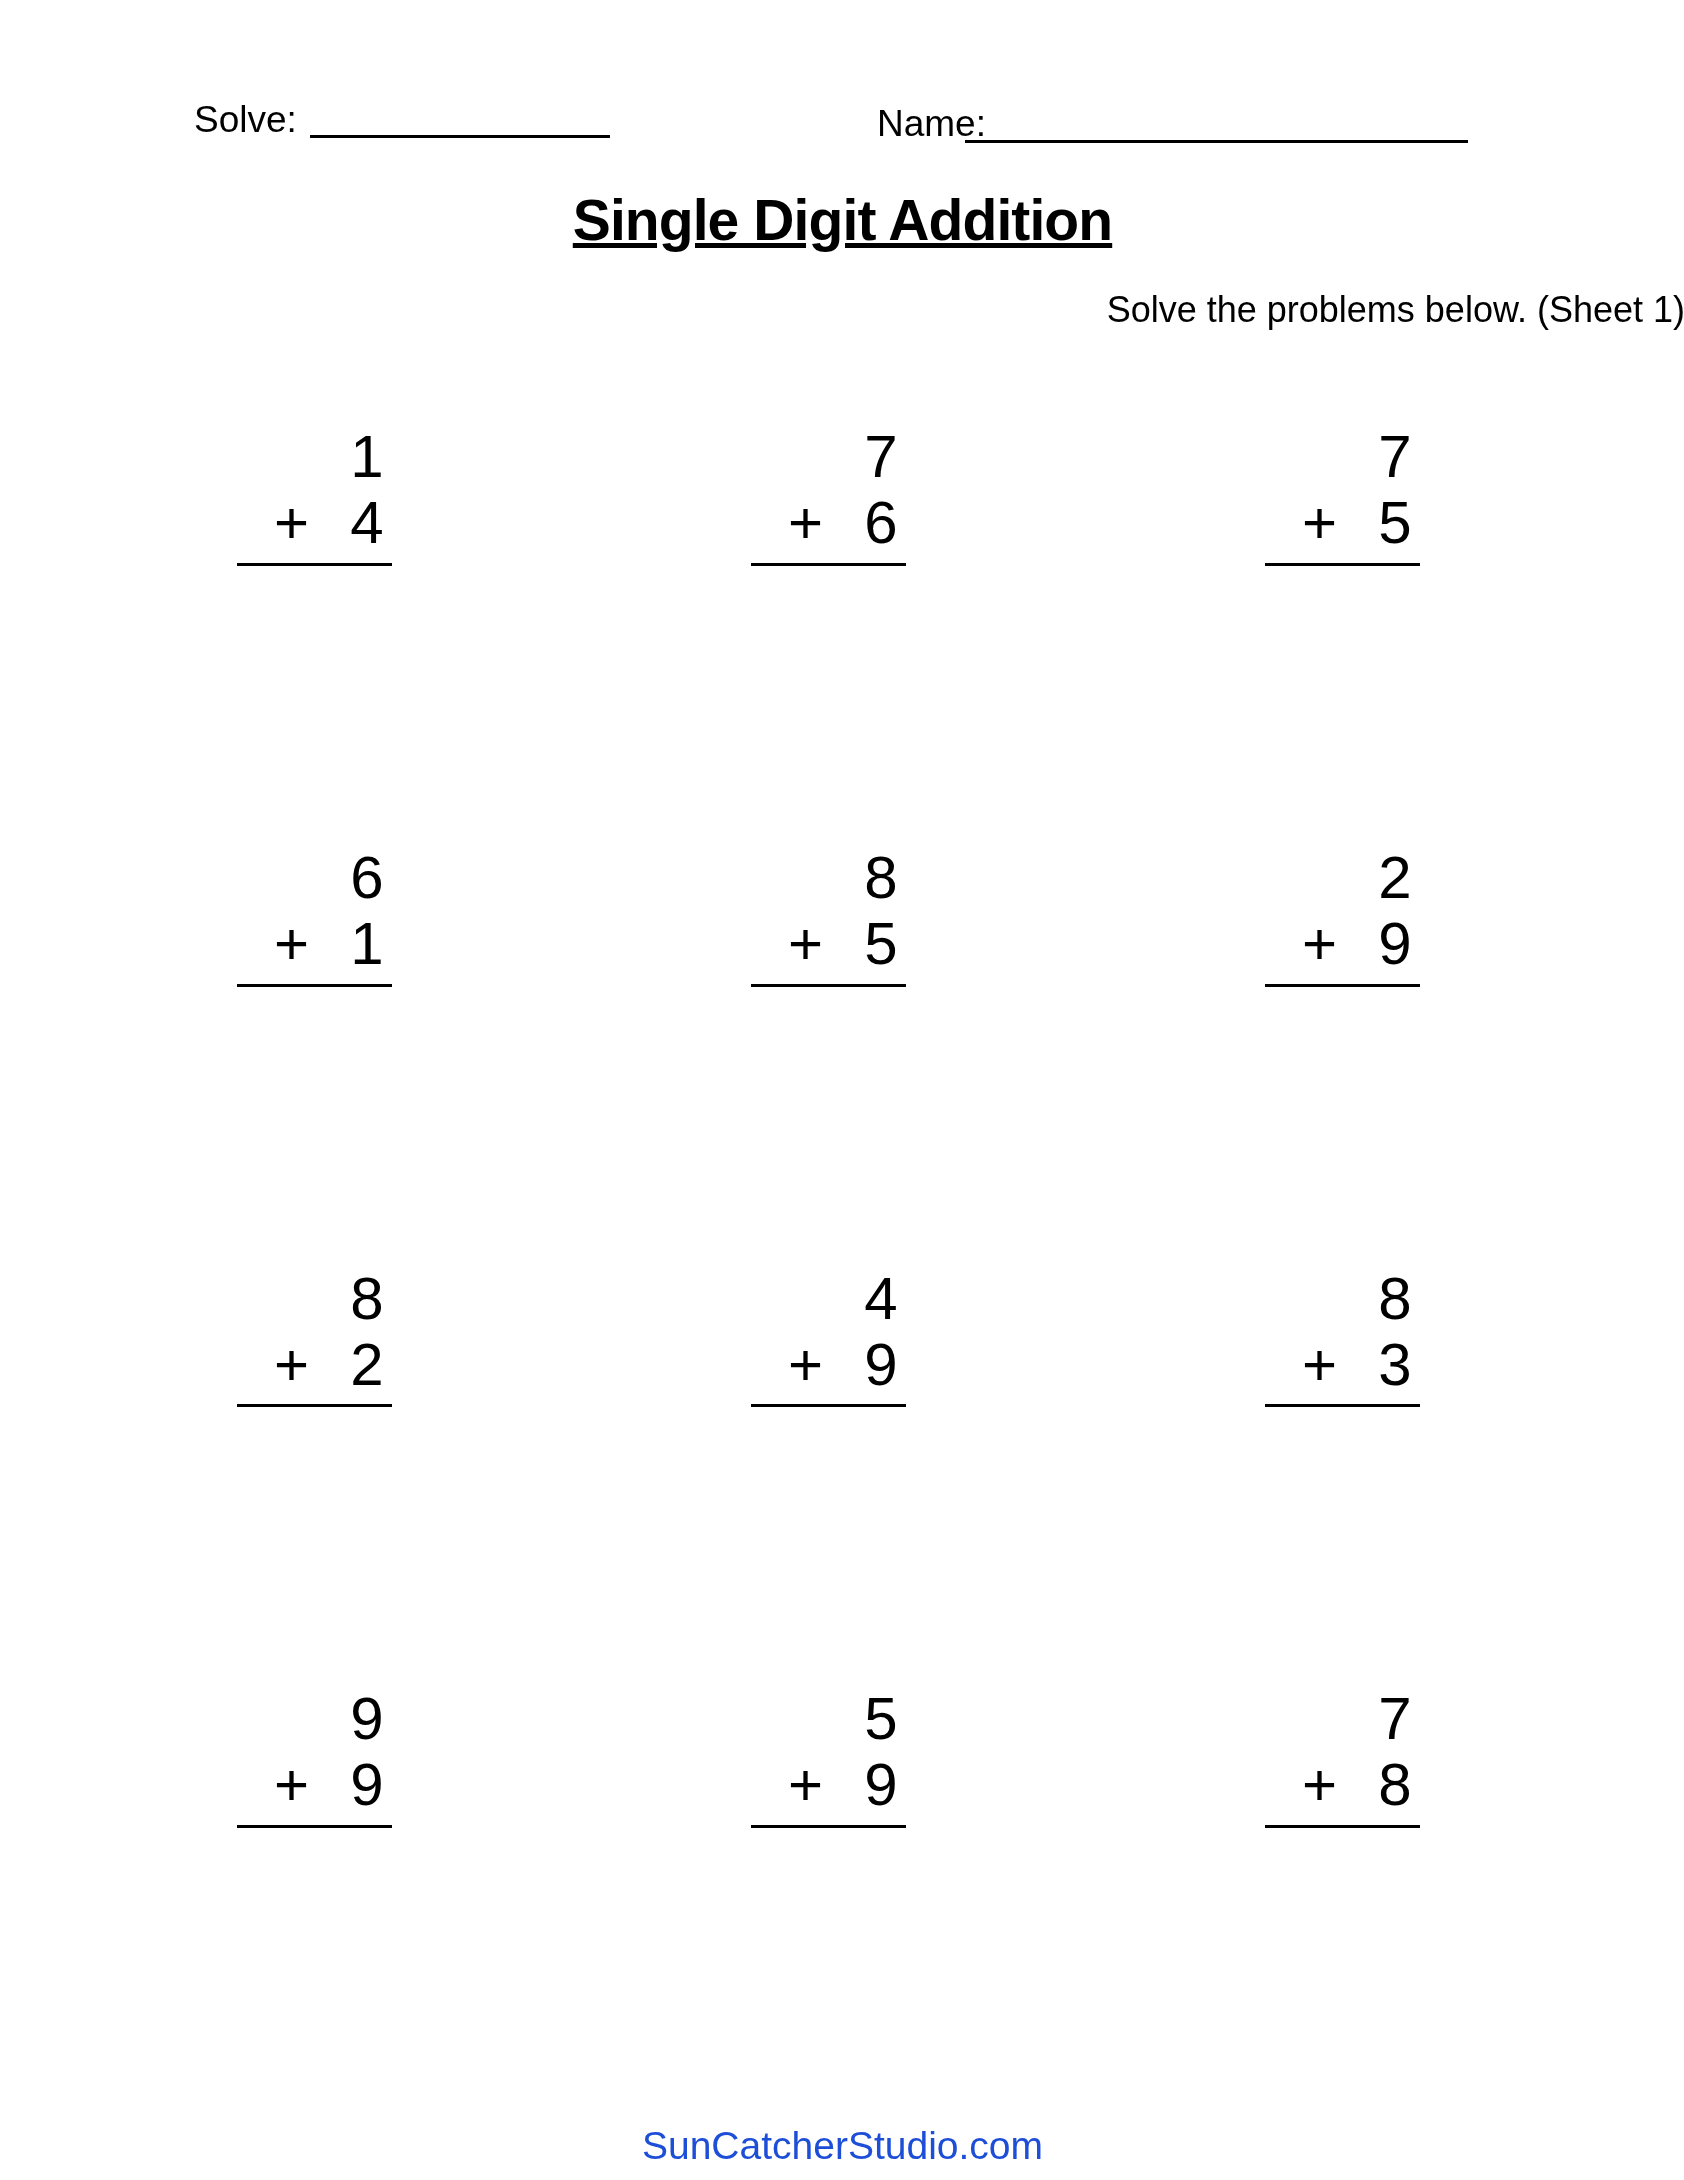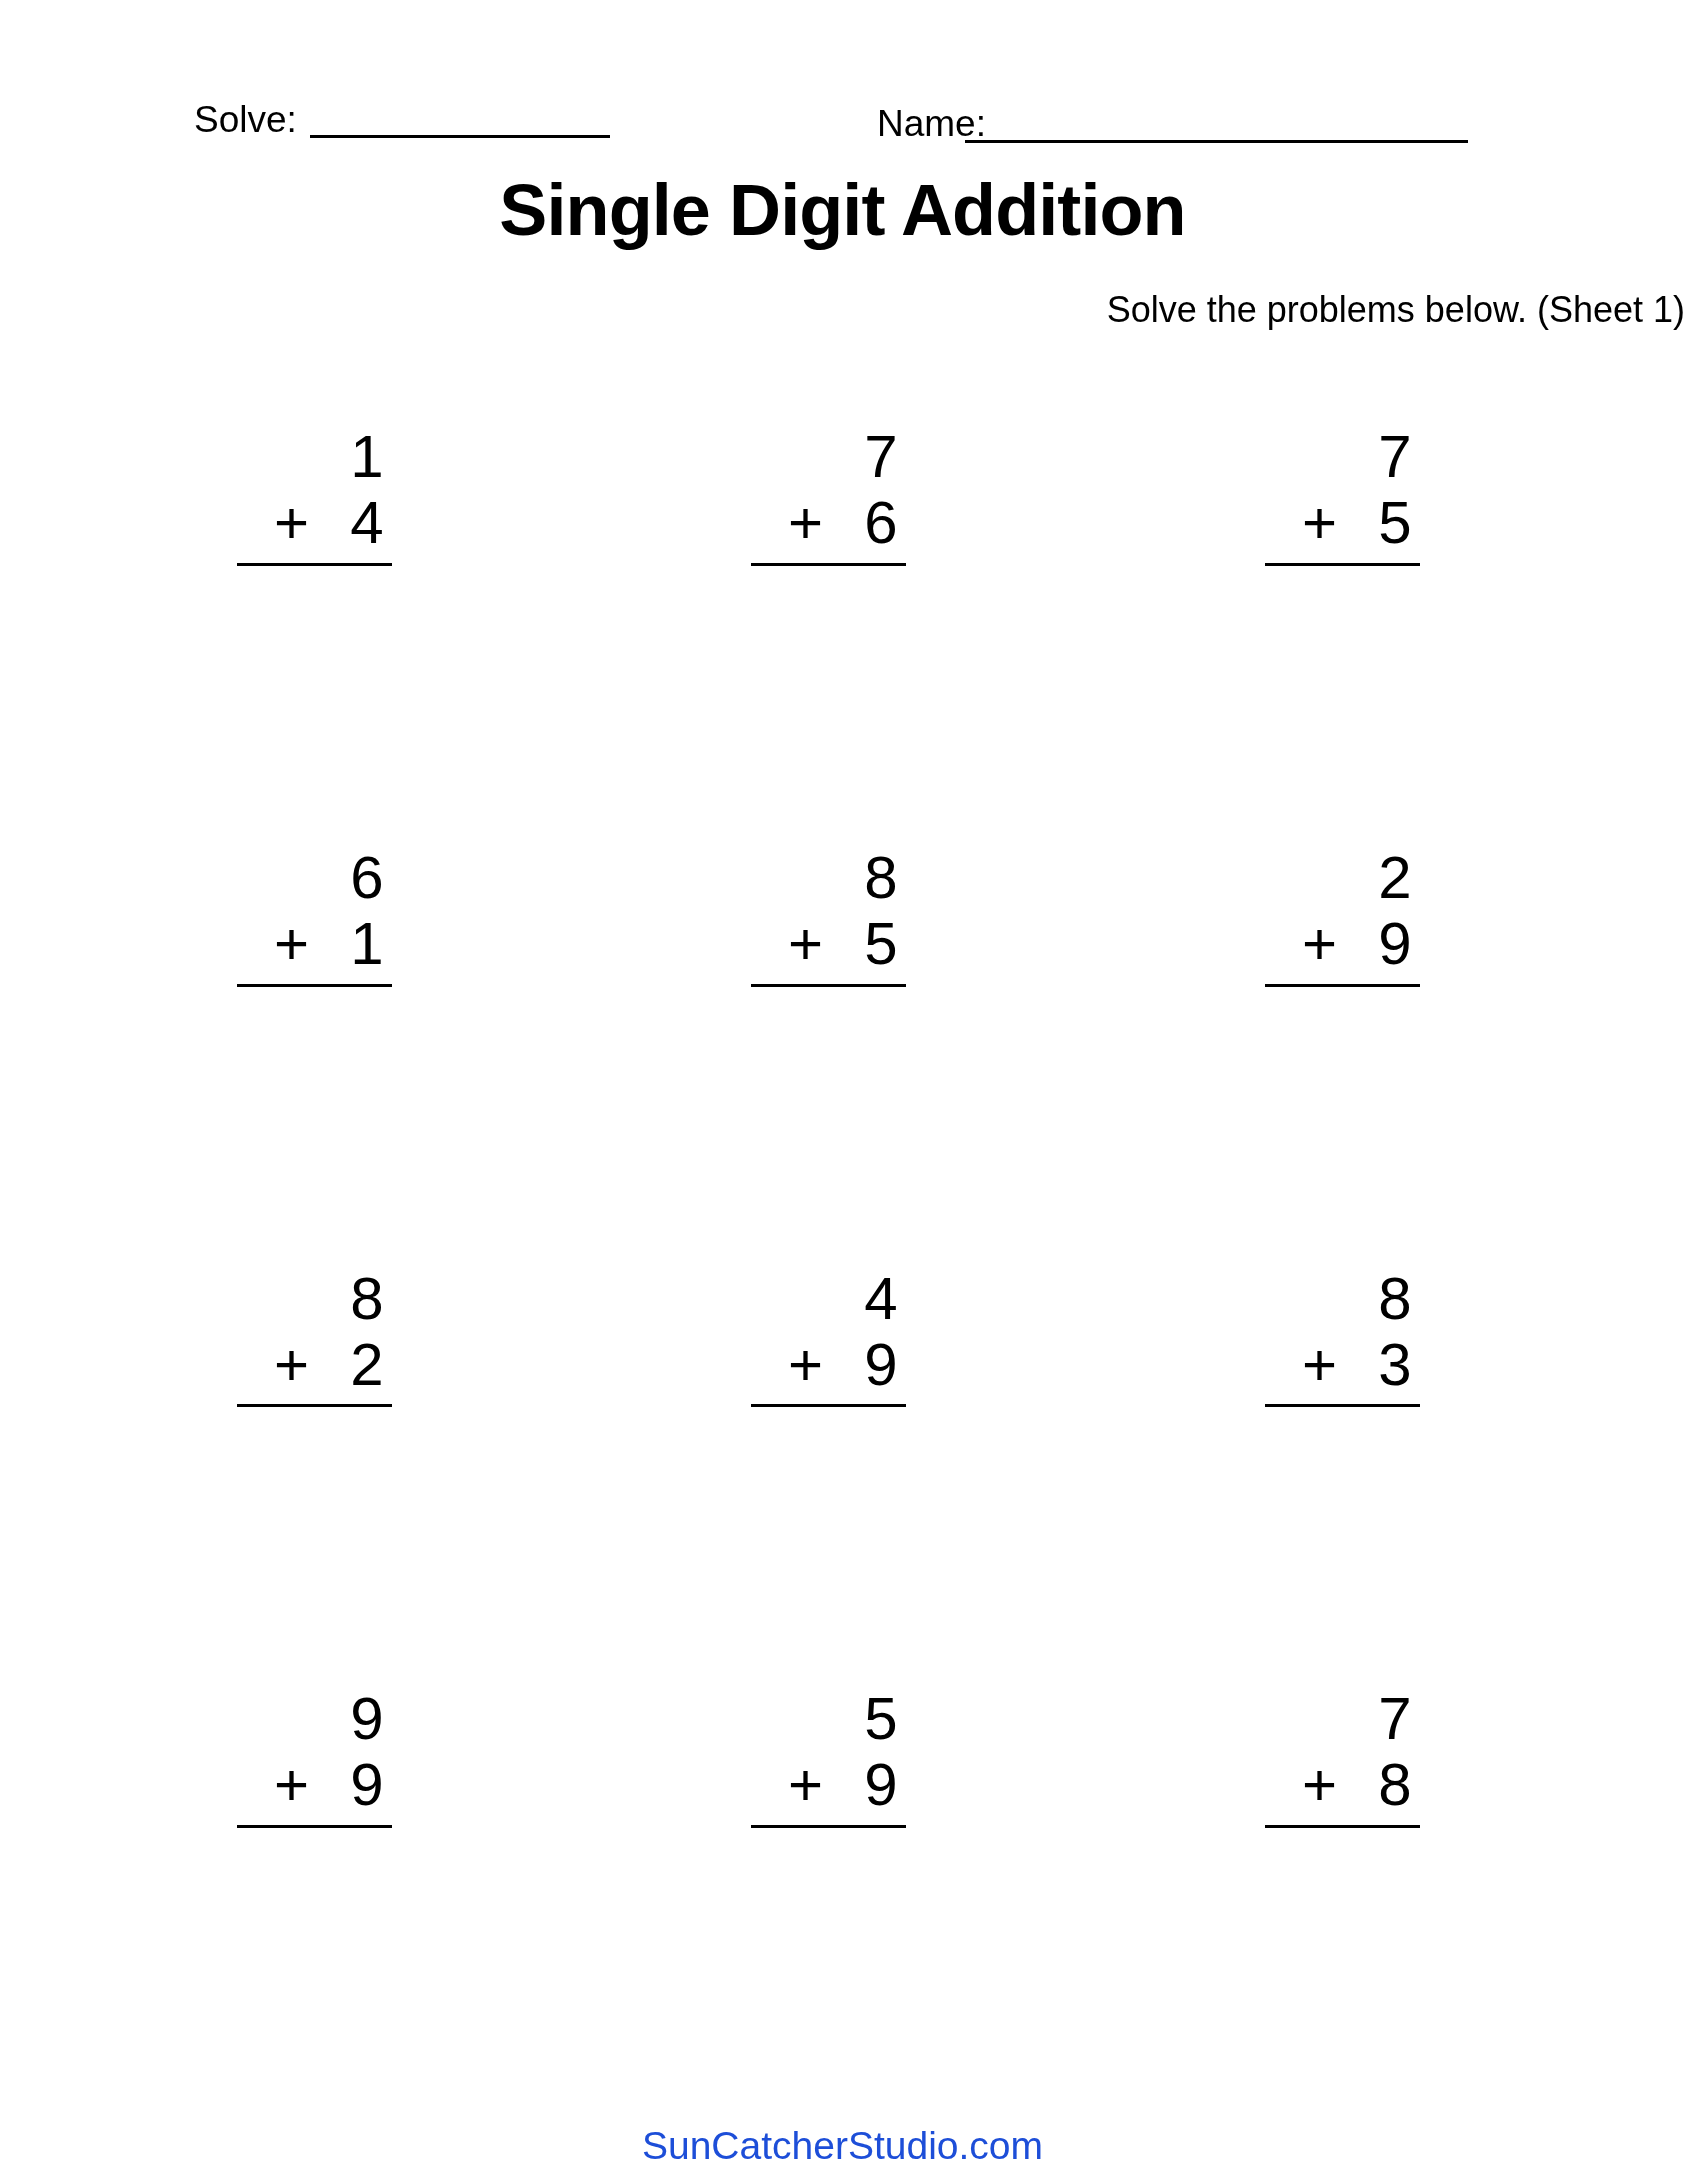--- a/index.html
+++ b/index.html
@@ -25,24 +25,25 @@
     position:absolute; left:837px; top:103px;
     font-size:37px; line-height:41px;margin-left:40px;
   }
   .name-line {
     position:absolute; left:965px; top:140px;
     width:503px; height:3.4px; background:#000;
   }
 
   
   .title {
-    position:absolute; left:0; top:159px; width:100%;
+    position:absolute; left:0; top:169px; width:100%;
     text-align:center;
-    font-size:72px; font-weight:bold; letter-spacing:-0.9px;
+    font-size:57px; font-weight:bold; letter-spacing:-0.9px;
     line-height:102px;
+    text-decoration:underline;
   }
   .subtitle {
     position:absolute; left:0; top:288px; width:100%;
     text-align:right;
     font-size:36px; line-height:43px;
   }
 
   
   .problems {
     position:absolute; left:237px; top:424px;

